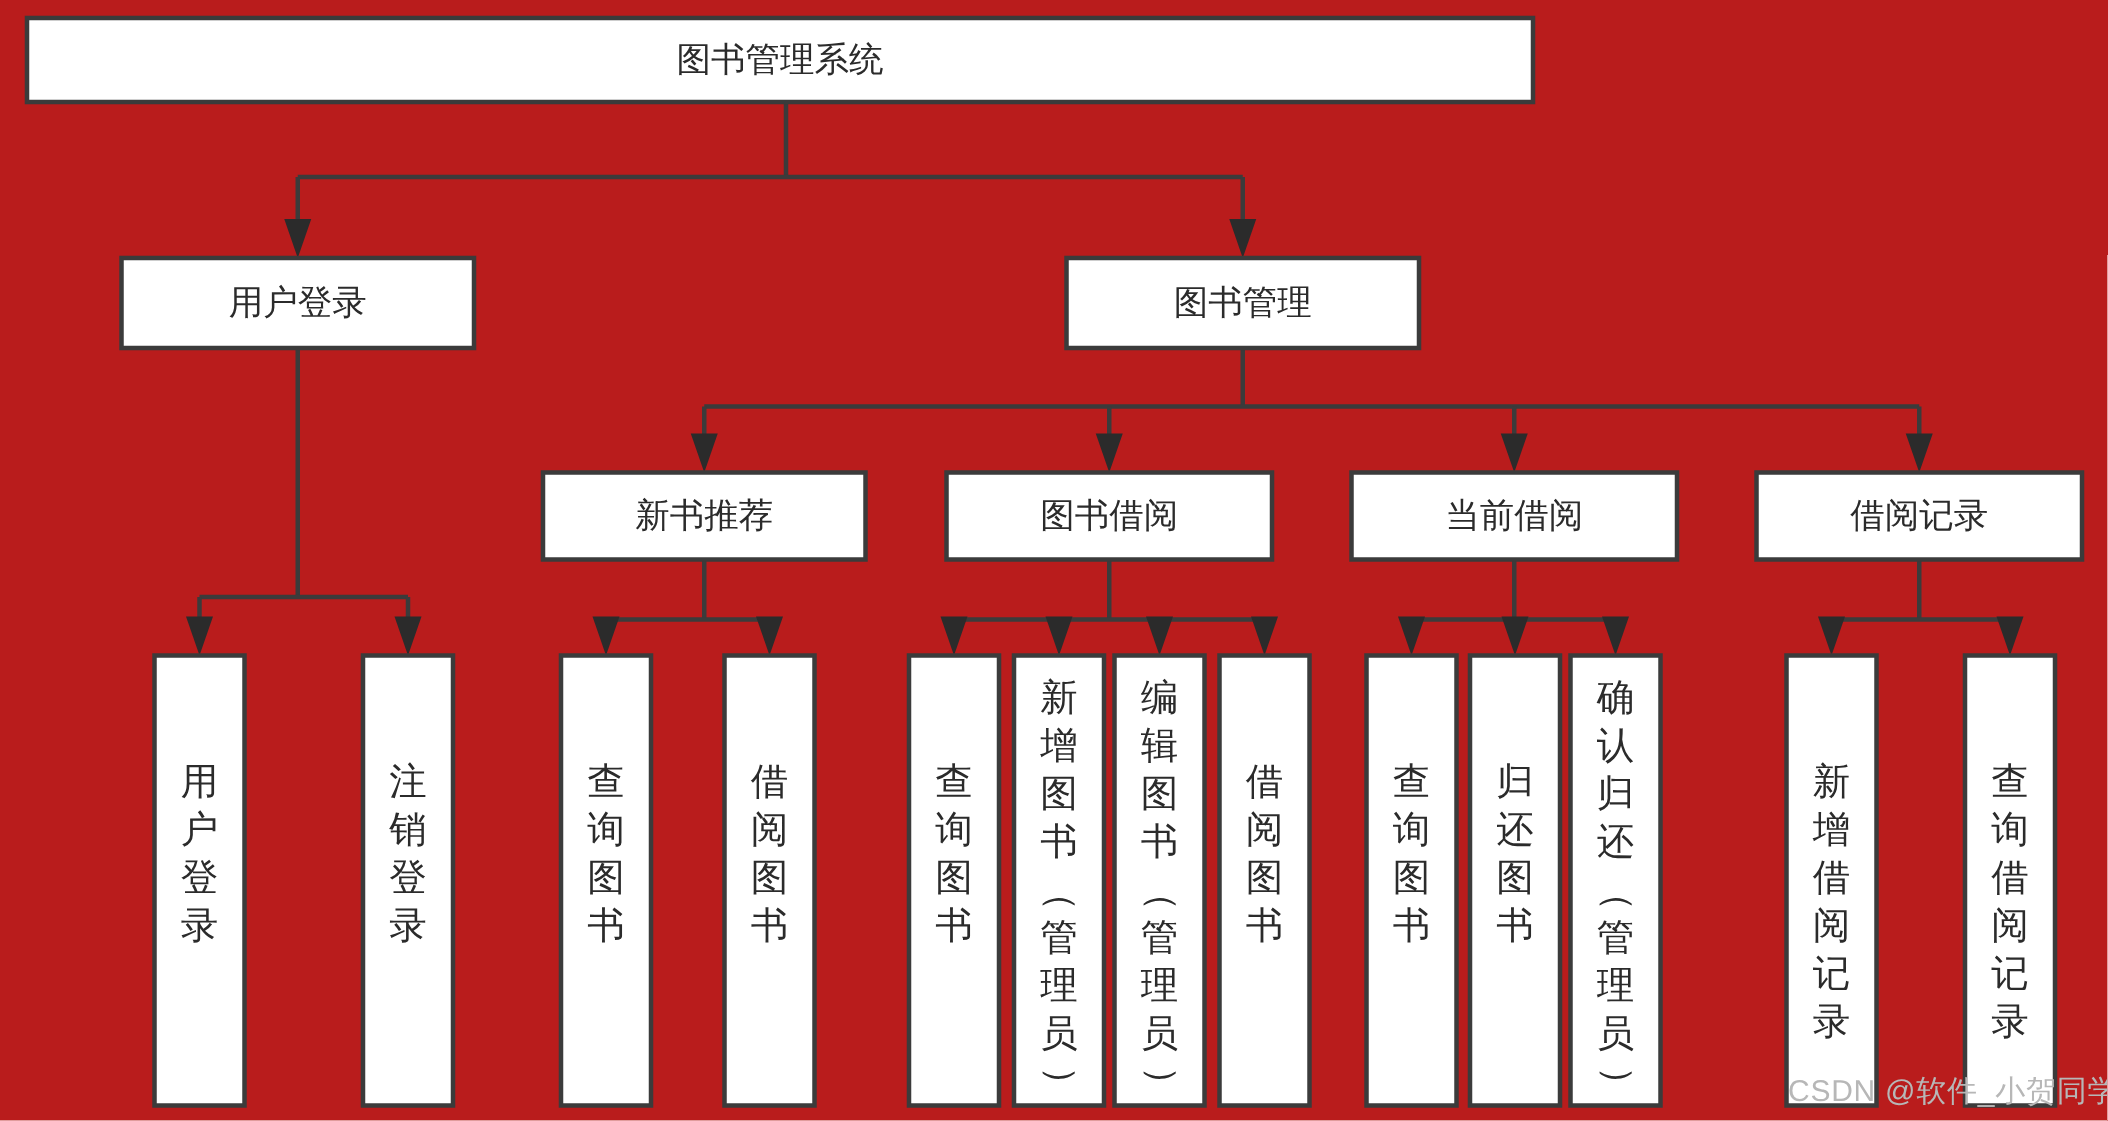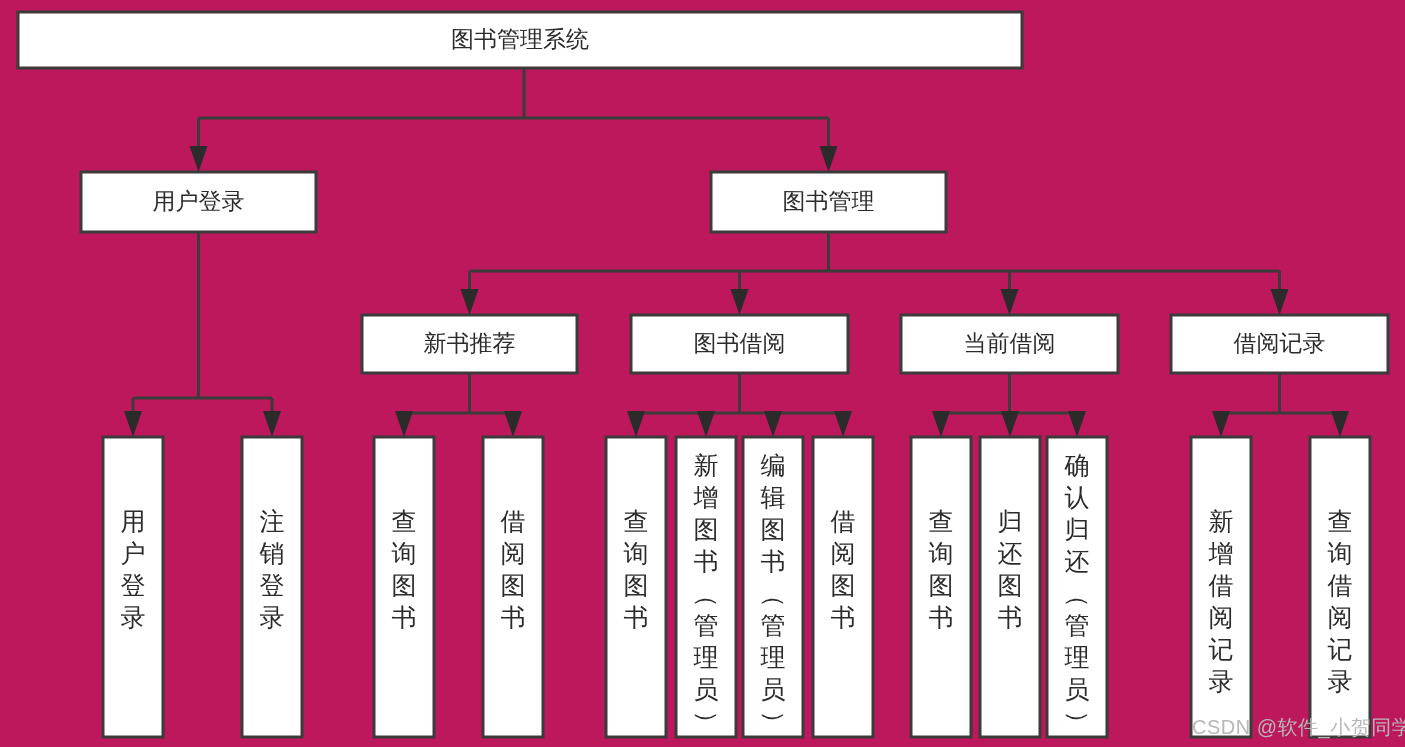--- a/index.html
+++ b/index.html
@@ -7,21 +7,21 @@
     padding: 0;
     background: #ffffff;
   }
   body {
     font-family: "Liberation Sans", "DejaVu Sans", sans-serif;
   }
   #diagram-root {
     position: relative;
     width: 1405px;
     height: 747px;
-    background: #be185d;
+    background: #b91c1c;
     overflow: hidden;
   }
   svg#tree-svg {
     position: absolute;
     left: 0;
     top: 0;
     width: 1405px;
     height: 747px;
   }
   .node-box {

